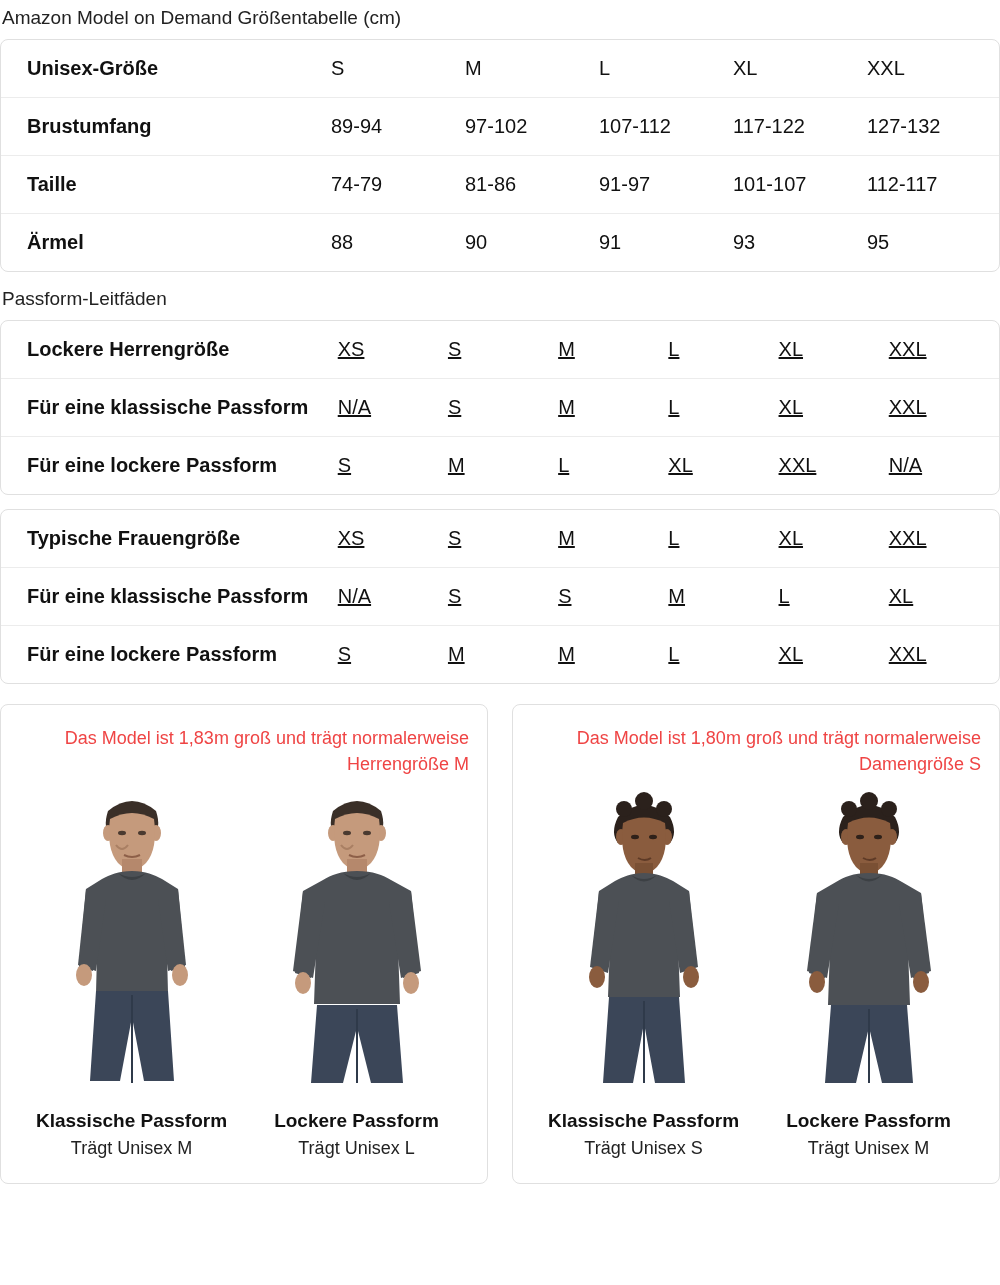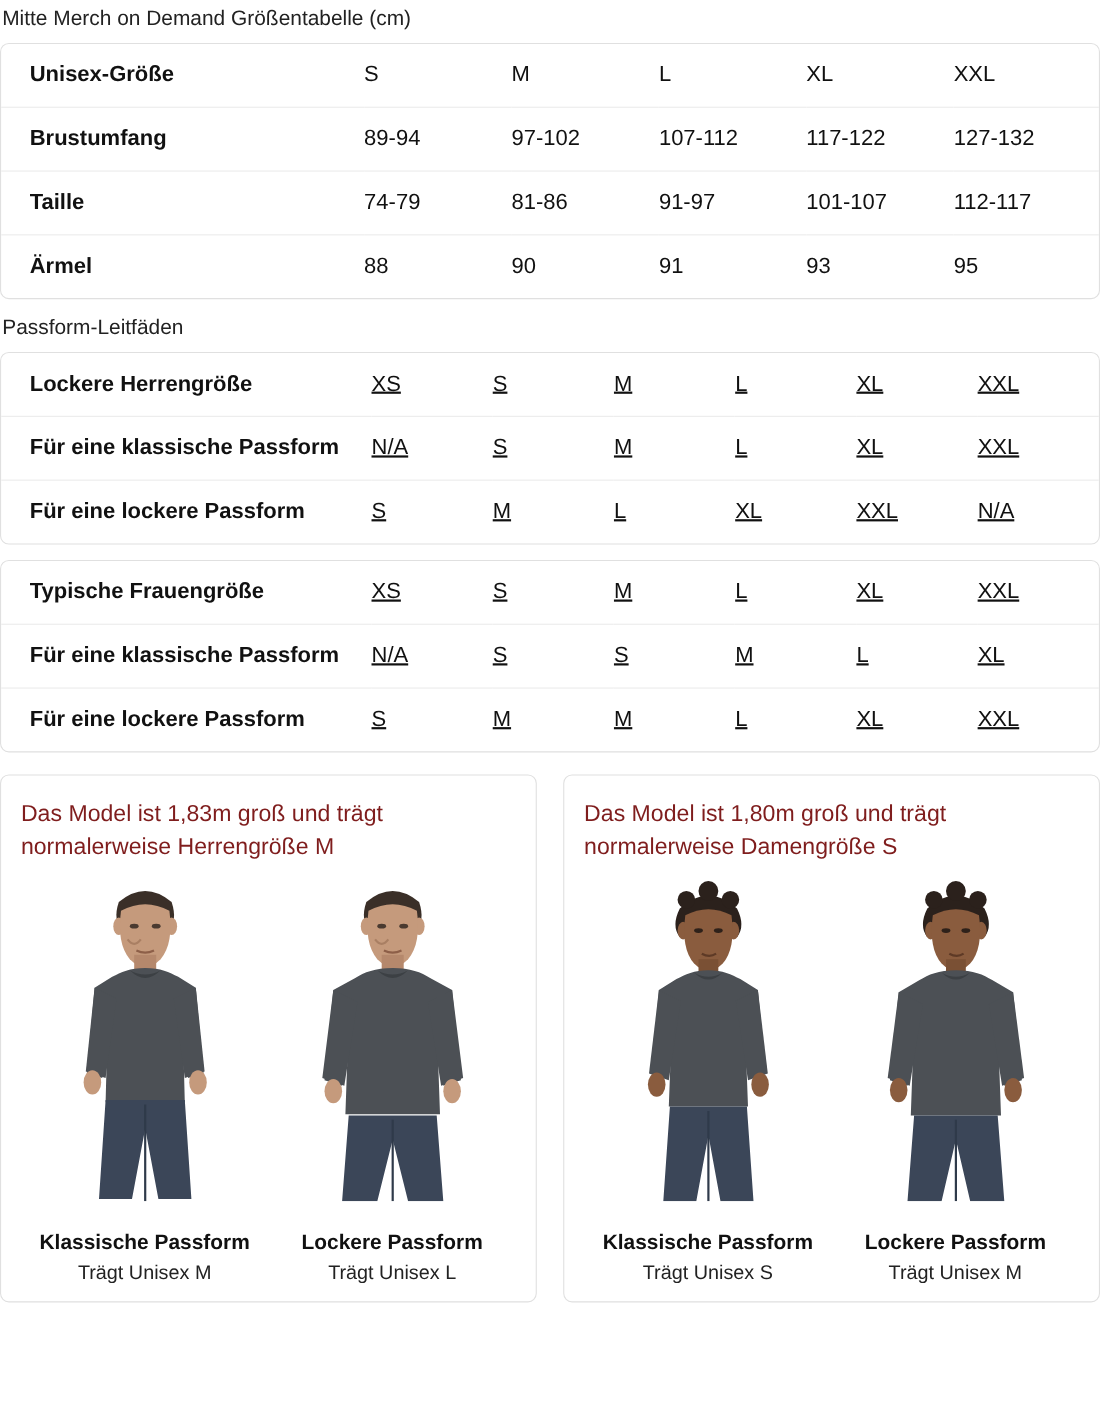--- a/index.html
+++ b/index.html
@@ -83,24 +83,25 @@
     width: 1000px;
   }
   .model-card {
     flex: 1;
     border: 1px solid #e0e0e0;
     border-radius: 8px;
     padding: 20px 18px 14px 18px;
     min-height: 480px;
   }
   .model-caption {
-    font-size: 21px;
-    color: #7f1d1d;
+    font-size: 18px;
+    color: #ef4444;
     line-height: 1.45;
     margin-bottom: 6px;
+    text-align: right;
   }
   .figures {
     display: flex;
     justify-content: space-around;
     align-items: flex-end;
     height: 300px;
     margin-top: 4px;
   }
   .figure-col {
     width: 46%;
@@ -125,21 +126,21 @@
     font-size: 18px;
     color: #222222;
   }
   svg.person { display: block; margin: 0 auto; }
 </style>
 </head>
 <body>
 
 <div class="page">
 
-  <div class="doc-title">Mitte Merch on Demand Größentabelle (cm)</div>
+  <div class="doc-title">Amazon Model on Demand Größentabelle (cm)</div>
 
   <div class="tablewrap">
     <table>
       <tbody>
         <tr>
           <td class="label">Unisex-Größe</td>
           <td class="val">S</td>
           <td class="val">M</td>
           <td class="val">L</td>
           <td class="val">XL</td>

